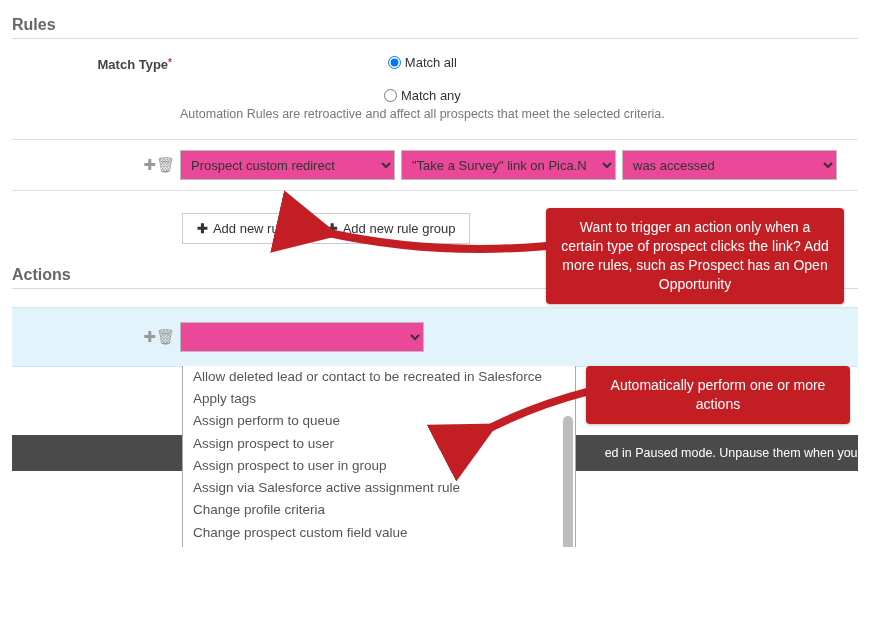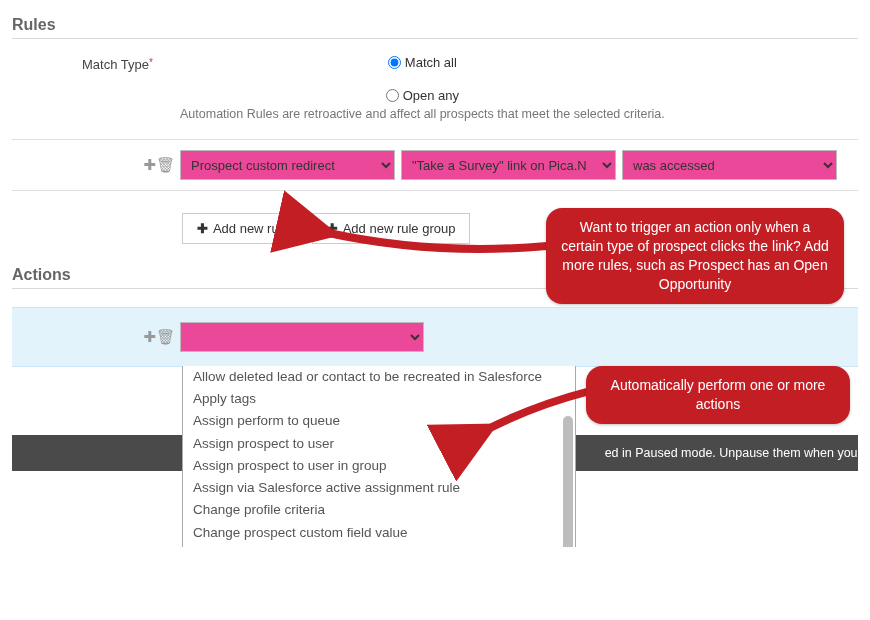--- a/index.html
+++ b/index.html
@@ -22,21 +22,22 @@
     border-top: 1px solid #d8d8d8;
     margin: 4px 0 16px 0;
   }
   .form-row {
     display: flex;
     align-items: flex-start;
     padding-left: 70px;
     gap: 8px;
   }
   .label-cell {
-    font-weight: 400;
+    text-align: right;
+    font-weight: 700;
     color: #444;
     padding-top: 2px;
     flex: 0 0 90px;
   }
   .req { color: #c23934; font-size: 10px; vertical-align: top; }
   .radio-group { display: flex; gap: 18px; align-items: center; flex-direction: column; }
   .radio-item { display: inline-flex; align-items: center; gap: 4px; font-size: 13px; }
   .radio-item input { margin: 0; }
   .helptext {
     color: #777;
@@ -160,21 +161,21 @@
     margin-top: 32px;
     margin-left: 170px;
     width: 14px; height: 34px;
     background: #0070d2;
     border-radius: 4px 0 0 4px;
   }
   .callout {
     position: absolute;
     background: #c41e25;
     color: #fff;
-    border-radius: 16px;
+    border-radius: 4px;
     padding: 10px 14px;
     font-size: 14px;
     text-align: center;
     line-height: 1.35;
     box-shadow: 0 1px 3px rgba(0,0,0,.25);
     z-index: 20;
   }
   .callout1 { left: 534px; top: 192px; width: 298px; }
   .callout2 { left: 574px; top: 350px; width: 264px; }
   svg.arrow { position: absolute; z-index: 19; overflow: visible; }
@@ -194,21 +195,21 @@
       <span>Match Type</span><span class="req">*</span>
     </div>
     <div>
       <div class="radio-group">
         <label class="radio-item">
           <input type="radio" name="mt" checked="" style="">
           <span>Match all</span>
         </label>
         <label class="radio-item">
           <input type="radio" name="mt" style="">
-          <span>Open any</span>
+          <span>Match any</span>
         </label>
       </div>
       <div class="helptext">Automation Rules are retroactive and affect all prospects that meet the selected criteria.</div>
     </div>
   </div>
 
   <div class="rule-container">
     <div class="handle-col">
       <span class="icon-plus">✚</span><span class="icon-trash">🗑</span>
     </div>

